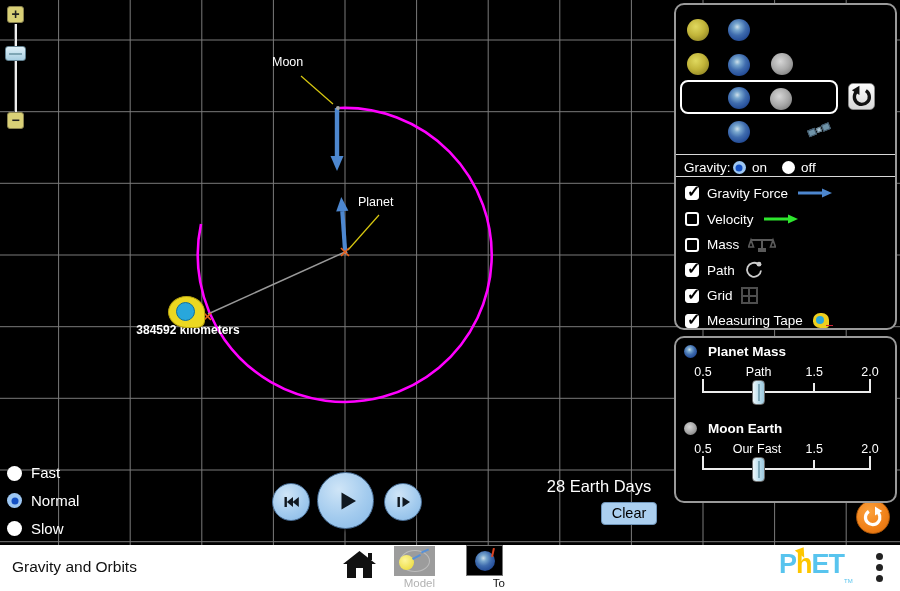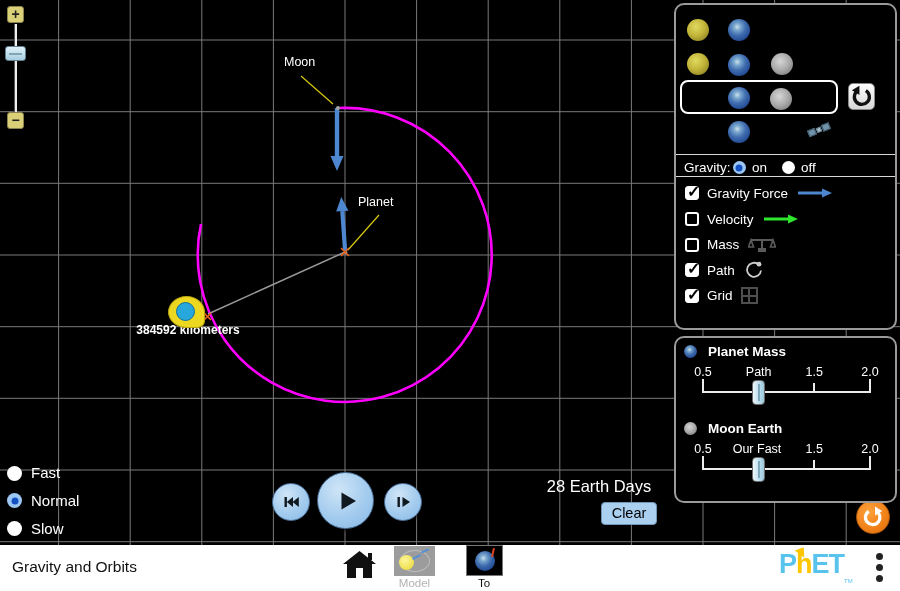--- a/index.html
+++ b/index.html
@@ -113,21 +113,21 @@
 
   
   .reset-all { position:absolute; left:856px; top:500px; width:34px; height:34px; border-radius:50%;
                background:radial-gradient(circle at 38% 32%, #fca13c 0%, #f08018 60%, #d96b0a 100%);
                border:1px solid #a85408; z-index:2; display:flex; align-items:center; justify-content:center; }
 
   
   .navbar { position:absolute; left:0; top:545px; width:900px; height:50px; background:#fff; z-index:5; }
   .sim-title { position:absolute; left:12px; top:13px; font-size:15.5px; color:#111; }
   .home-btn { position:absolute; left:343px; top:551px; width:33px; height:27px; z-index:6; }
-  .screen-btn { position:absolute; z-index:6; text-align:center; }
+  .screen-btn { position:absolute; z-index:6; text-align:right; }
   .screen-thumb { position:relative; margin:0 auto; }
   .screen-label { font-size:11.5px; margin-top:1px; }
   .model-thumb { width:41px; height:30px; background:#9c9c9c; }
   .model-thumb .orbit { position:absolute; left:6px; top:4px; width:30px; height:22px;
                         border:1px solid #bdbdbd; border-radius:50%; }
   .model-thumb .msun { position:absolute; left:5px; top:9px; width:15px; height:15px; border-radius:50%;
                        background:radial-gradient(circle at 40% 35%, #fdf59a, #efe04e 70%); }
   .model-thumb .marrow1 { position:absolute; left:18px; top:10px; width:9px; height:2px; background:#5590d8; transform:rotate(-28deg); }
   .model-thumb .marrow2 { position:absolute; left:27px; top:4px; width:8px; height:2px; background:#5590d8; transform:rotate(-25deg); }
   .toscale-thumb { width:37px; height:31px; background:#000; border:1px solid #777; }
@@ -177,21 +177,21 @@
     <g stroke="#e8611c" stroke-width="1.6">
       <line x1="341" y1="248" x2="349" y2="256"></line>
         <line x1="349" y1="248" x2="341" y2="256"></line>
     </g>
     <g stroke="#e8611c" stroke-width="1.6">
       <line x1="204" y1="313" x2="211" y2="320"></line>
         <line x1="211" y1="313" x2="204" y2="320"></line>
     </g>
   </svg>
 
-  <div class="callout-label" style="left:284px; top:55px;">Moon</div>
+  <div class="callout-label" style="left:272px; top:55px;">Moon</div>
   <div class="callout-label" style="left:358px; top:195px;">Planet</div>
   <div class="tape-readout">384592 kilometers</div>
   <div class="tape-reel">
     <div class="spool"></div>
   </div>
 
   <div class="zoom-btn" style="left:7px; top:6px;">+</div>
   <div class="zoom-track"></div>
   <div class="zoom-handle"></div>
   <div class="zoom-btn" style="left:7px; top:112px;">−</div>
@@ -273,20 +273,25 @@
     </div>
     <div class="cb-row" style="top:280.5px;">
       <span class="cb checked"></span>
       <span class="ctrl-text cb-label">Grid</span>
       <span class="grid-icon">
           <span></span>
           <span></span>
           <span></span>
           <span></span>
         </span>
+    </div>
+    <div class="cb-row" style="top:305.5px;">
+      <span class="cb checked"></span>
+      <span class="ctrl-text cb-label">Measuring Tape</span>
+      <span class="tape-icon"></span>
     </div>
   </div>
 
   <div class="panel" id="mass-panel">
     <div class="mass-header" style="left:8px; top:6px;">
       <span class="mini-body earth-img"></span>
       <span class="mass-title">Planet Mass</span>
     </div>
     <span class="tick-label" style="left:27px; top:27px;">0.5</span>
     <span class="tick-label" style="left:82.7px; top:27px;">Path</span>

